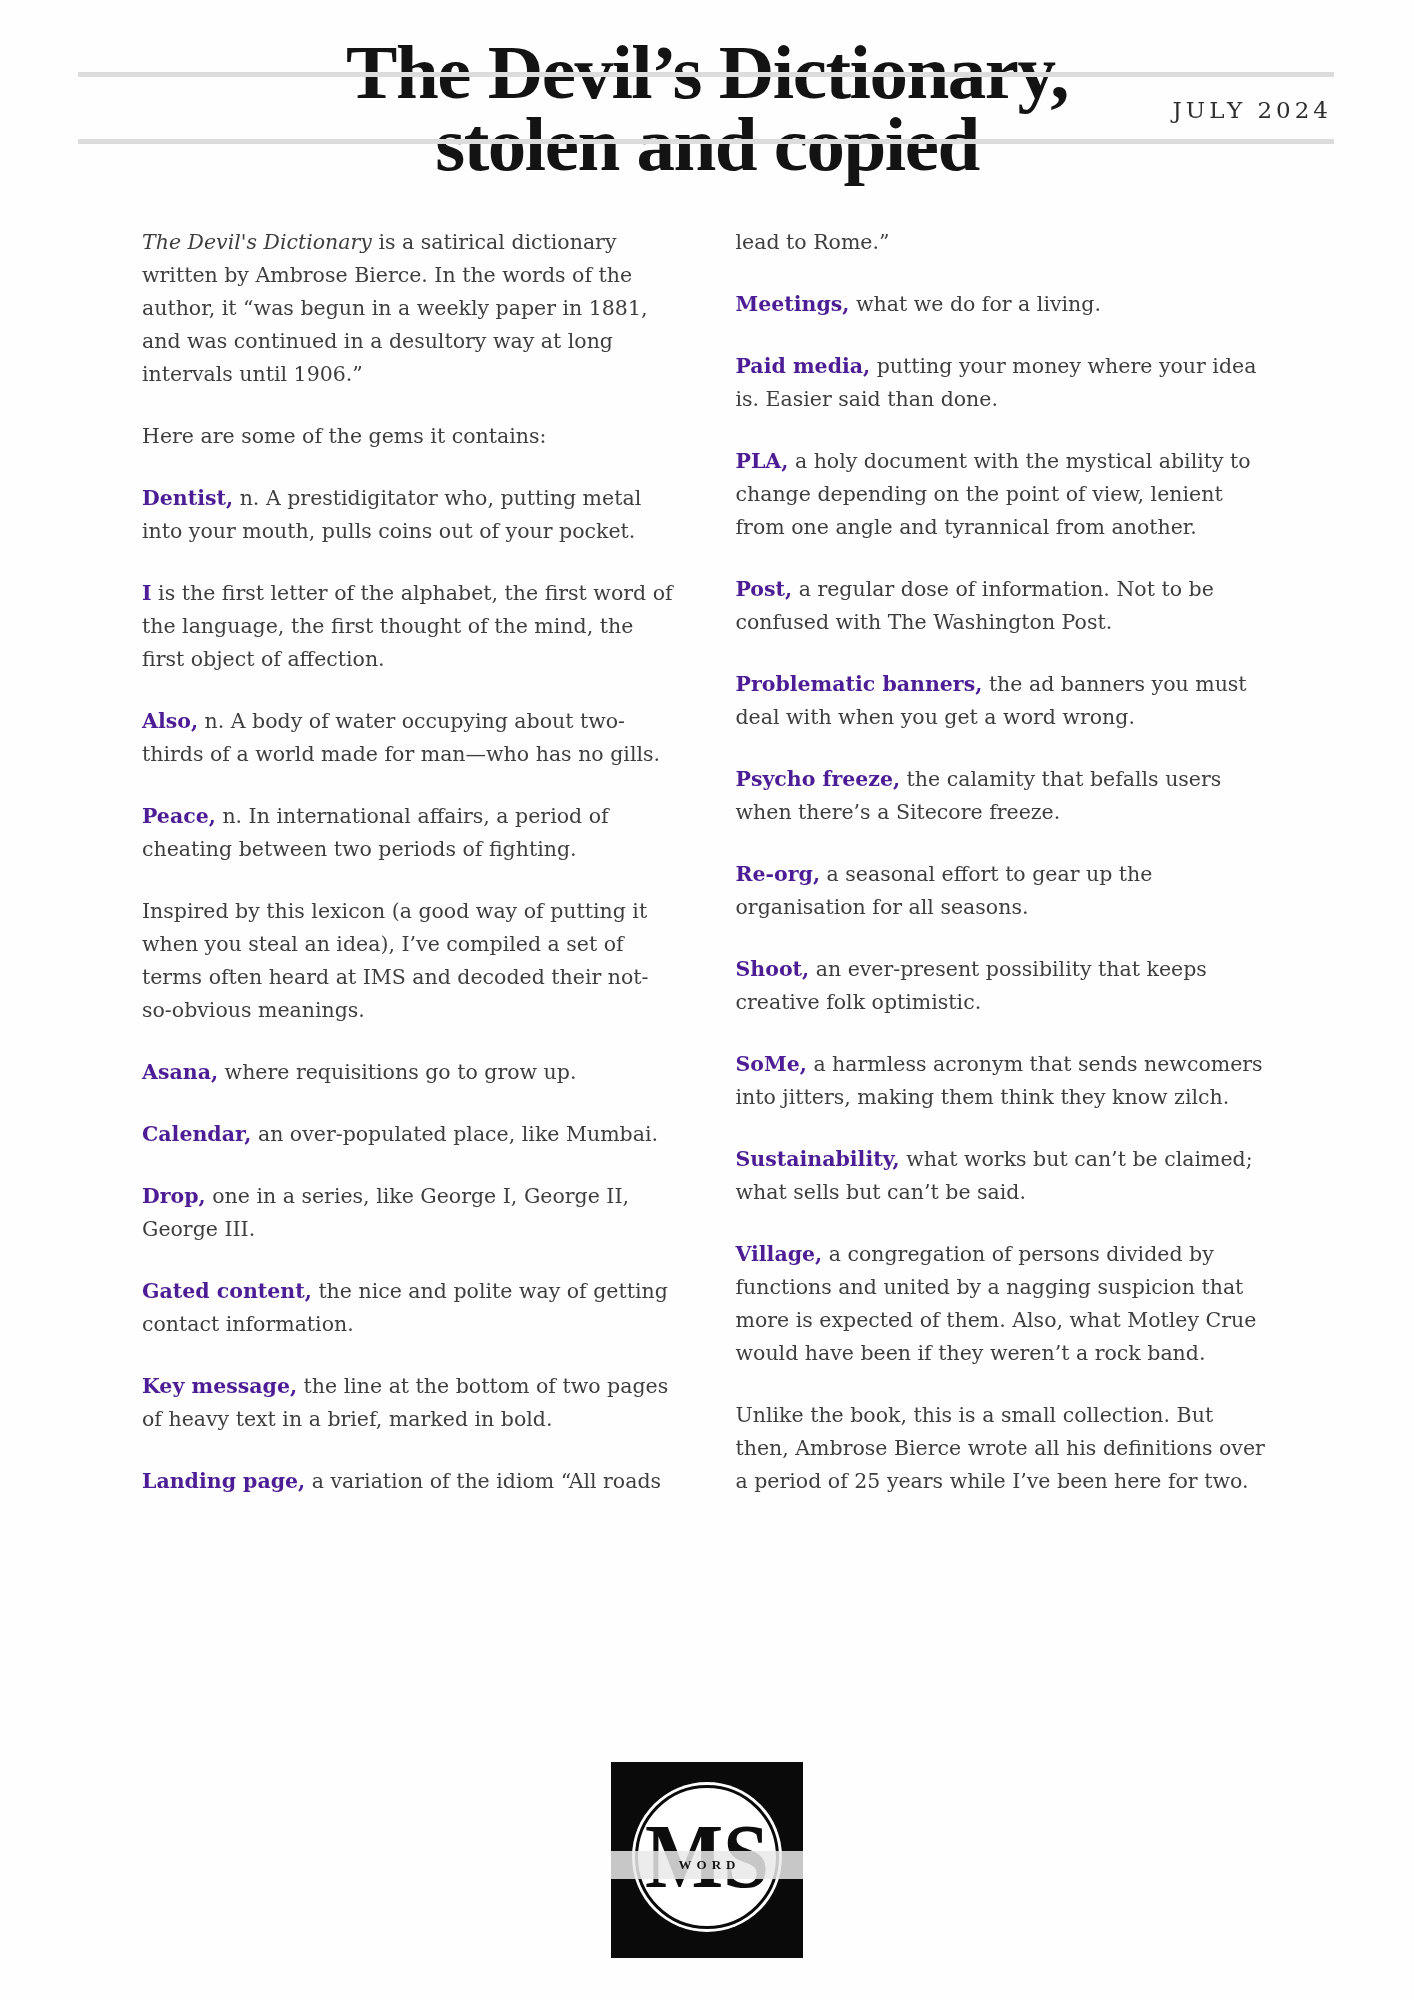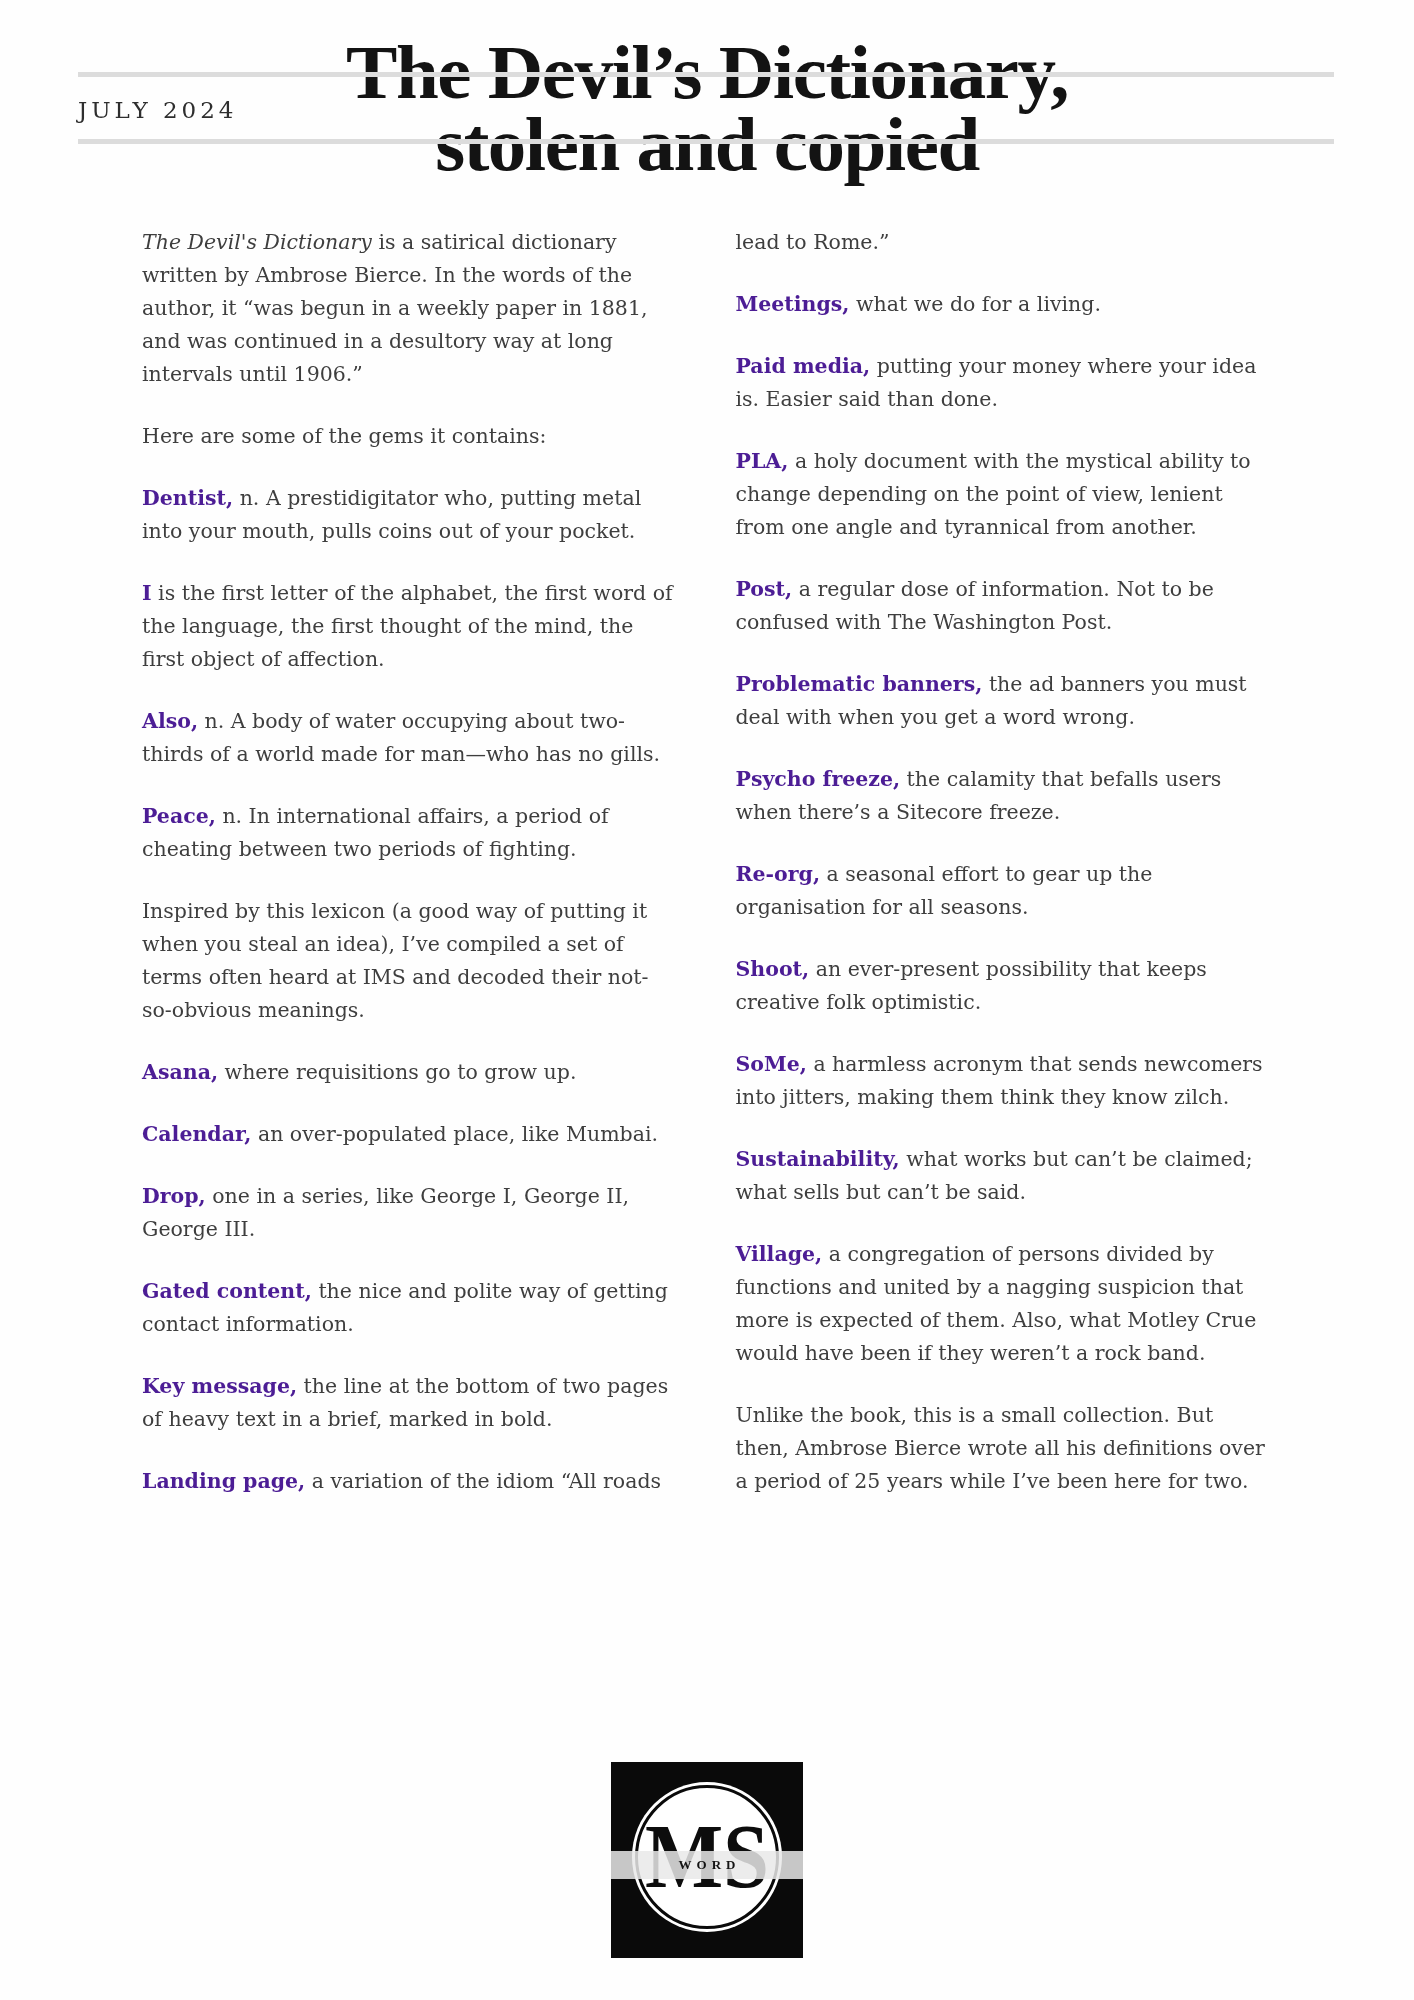--- a/index.html
+++ b/index.html
@@ -12,21 +12,21 @@
     position: relative;
     width: 1414px; height: 2000px;
     background: #fefefe;
     overflow: hidden;
   }
   
   .masthead { position: absolute; top: 0; left: 78px; right: 80px; }
   .rule { height: 5px; background: #dcdcdc; }
   .rule-top { margin-top: 72px; }
   .issue-date {
-    text-align: left;
+    text-align: right;
     font-family: "DejaVu Serif", serif;
     font-size: 23px;
     letter-spacing: 4px;
     color: #2e2e2e;
     padding: 19px 2px 15px 0;
     line-height: 28px;
   }
   
   .page-title {
     margin: 36px 60px 16px;

